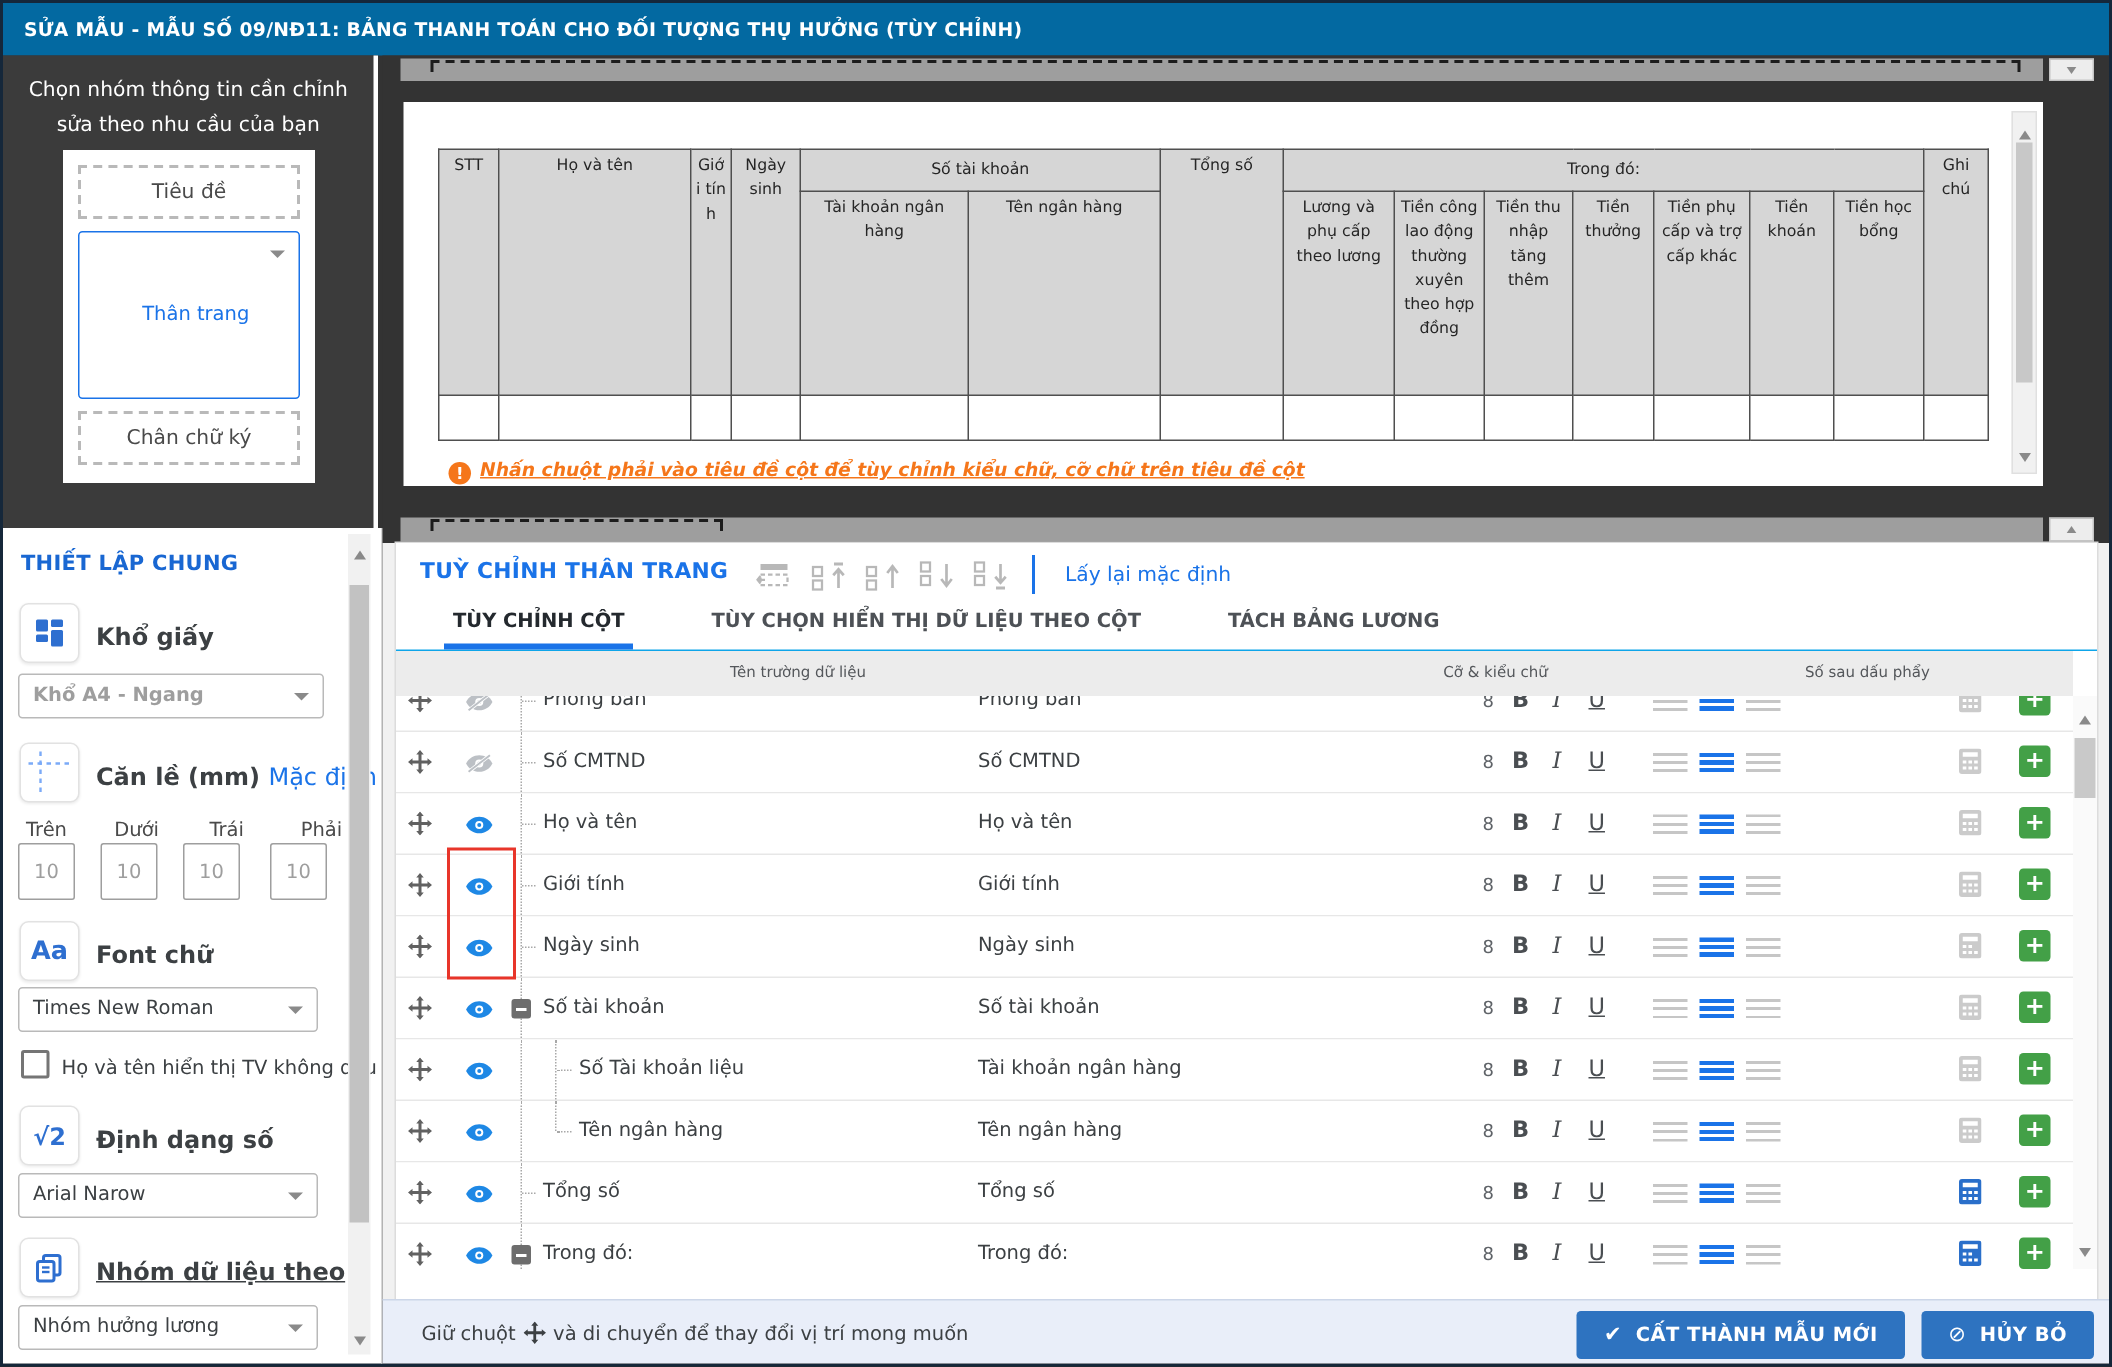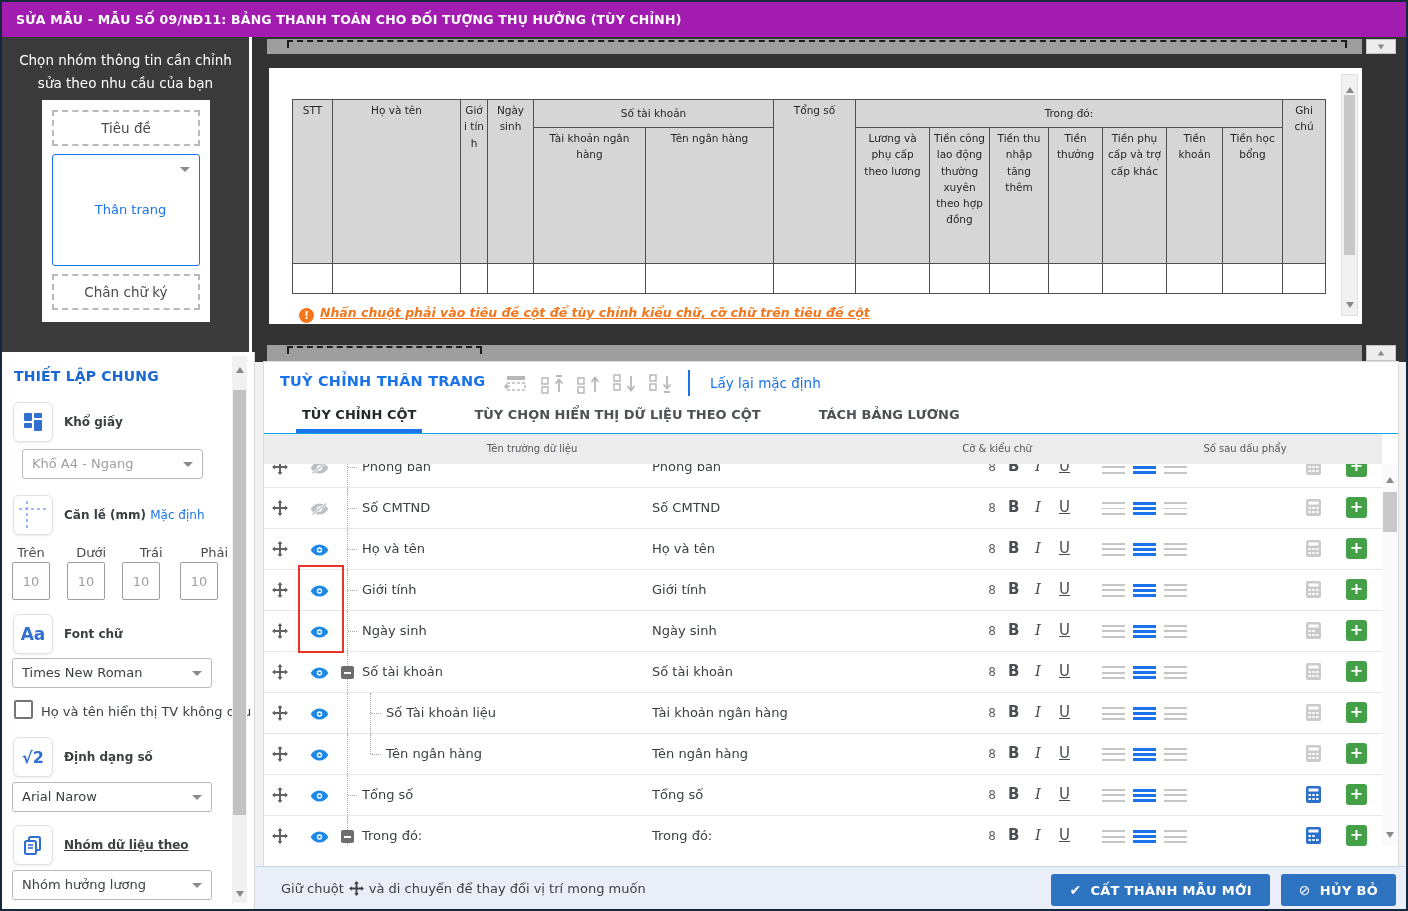--- a/index.html
+++ b/index.html
@@ -2,37 +2,37 @@
 <html><head>
 <meta charset="utf-8">
 <style>
   html,body{margin:0;padding:0;background:#222;}
   body{width:1408px;height:911px;overflow:hidden;font-family:"DejaVu Sans","Liberation Sans",sans-serif;
        -webkit-font-smoothing:antialiased;}
   .window{position:absolute;inset:0;border:2px solid #15273a;box-sizing:border-box;background:#333;}
   .abs{position:absolute;}
 
   
-  .titlebar{left:0;top:0;right:0;height:35px;background:#a21caf;color:#fff;
+  .titlebar{left:0;top:0;right:0;height:35px;background:#0369a1;color:#fff;
             font-size:12.5px;font-weight:bold;line-height:35px;padding-left:14px;letter-spacing:.2px;}
 
   
   .side-top{left:0;top:35px;width:250px;height:315px;background:#3b3b3b;border-right:3px solid #fff;box-sizing:border-box;}
   .side-top .intro{color:#fff;font-size:13.5px;font-weight:500;text-align:center;line-height:1.7;padding:12px 14px 0;}
   .group-box{left:40px;top:63px;width:168px;height:222px;background:#fff;}
   .gbtn{left:10px;right:10px;border:2px dashed #b9b9b9;box-sizing:border-box;display:flex;
         align-items:center;justify-content:center;font-size:13.5px;color:#4a4a4a;cursor:pointer;background:#fff;}
   .gbtn.sel{border-color:#1a73e8;color:#1a73e8;}
 
   
   .side-bot{left:0;top:350px;width:253px;bottom:0;background:#fff;border-right:1px solid #d7d7d7;box-sizing:border-box;}
   .side-bot .heading{left:12px;top:16px;color:#1967d2;font-size:14px;font-weight:bold;letter-spacing:.2px;}
   .icbox{width:40px;height:40px;border:1px solid #e2e2e2;border-radius:6px;background:#fff;
          box-shadow:0 1px 2px rgba(0,0,0,.08);display:flex;align-items:center;justify-content:center;box-sizing:border-box;}
-  .setlabel{font-size:12px;font-weight:bold;color:#3c4043;}
+  .setlabel{font-size:16px;font-weight:bold;color:#3c4043;}
   .bluelink{color:#1a73e8;font-weight:normal;cursor:pointer;}
   .sel{height:30px;border:1px solid #b9b9b9;border-radius:3px;background:#fff;box-sizing:border-box;
        font-size:13px;color:#3c4043;line-height:28px;padding-left:9px;cursor:pointer;}
   .sel.dim{color:#9e9e9e;}
   .sel::after{content:"";position:absolute;right:9px;top:12px;border:5px solid transparent;border-top-color:#8a8a8a;}
   .marg-label{font-size:13px;color:#4a4a4a;width:38px;text-align:center;display:inline-block;}
   .marg-in{width:38px;height:38px;border:1px solid #9e9e9e;border-radius:2px;box-sizing:border-box;
            text-align:center;font-size:13px;color:#9e9e9e;background:#fff;font-family:inherit;padding:0;}
   .cbx{width:15px;height:15px;border:2px solid #757575;border-radius:2px;background:#fff;display:inline-block;vertical-align:-3px;cursor:pointer;}
   .cbx-lab{font-size:13px;color:#3c4043;margin-left:8px;}
@@ -160,21 +160,21 @@
       <div class="icbox">
           <svg width="20" height="20" viewBox="0 0 20 20">
         <rect x="1" y="1" width="8" height="8" rx="1" fill="#2e6fd0"></rect>
         <rect x="11" y="1" width="8" height="5" rx="1" fill="#2e6fd0"></rect>
         <rect x="11" y="8" width="8" height="11" rx="1" fill="#2e6fd0"></rect>
         <rect x="1" y="11" width="8" height="5" rx="1" fill="#2e6fd0"></rect>
           </svg>
         </div>
     </div>
     <div class="abs setlabel" style="left:62px;top:63px;">Khổ giấy</div>
-    <div class="abs sel dim" style="left:20px;top:97px;width:181px;">Khổ A4 - Ngang</div>
+    <div class="abs sel dim" style="left:10px;top:97px;width:204px;font-weight:bold;">Khổ A4 - Ngang</div>
 
     <div class="abs" style="left:11px;top:143px;">
       <div class="icbox">
           <svg width="30" height="30" viewBox="0 0 30 30">
         <line x1="9" y1="1" x2="9" y2="29" stroke="#7baaf7" stroke-width="1.6" stroke-dasharray="3 3"></line>
         <line x1="1" y1="9" x2="29" y2="9" stroke="#7baaf7" stroke-width="1.6" stroke-dasharray="3 3"></line>
           </svg>
         </div>
     </div>
     <div class="abs setlabel" style="left:62px;top:156px;">

